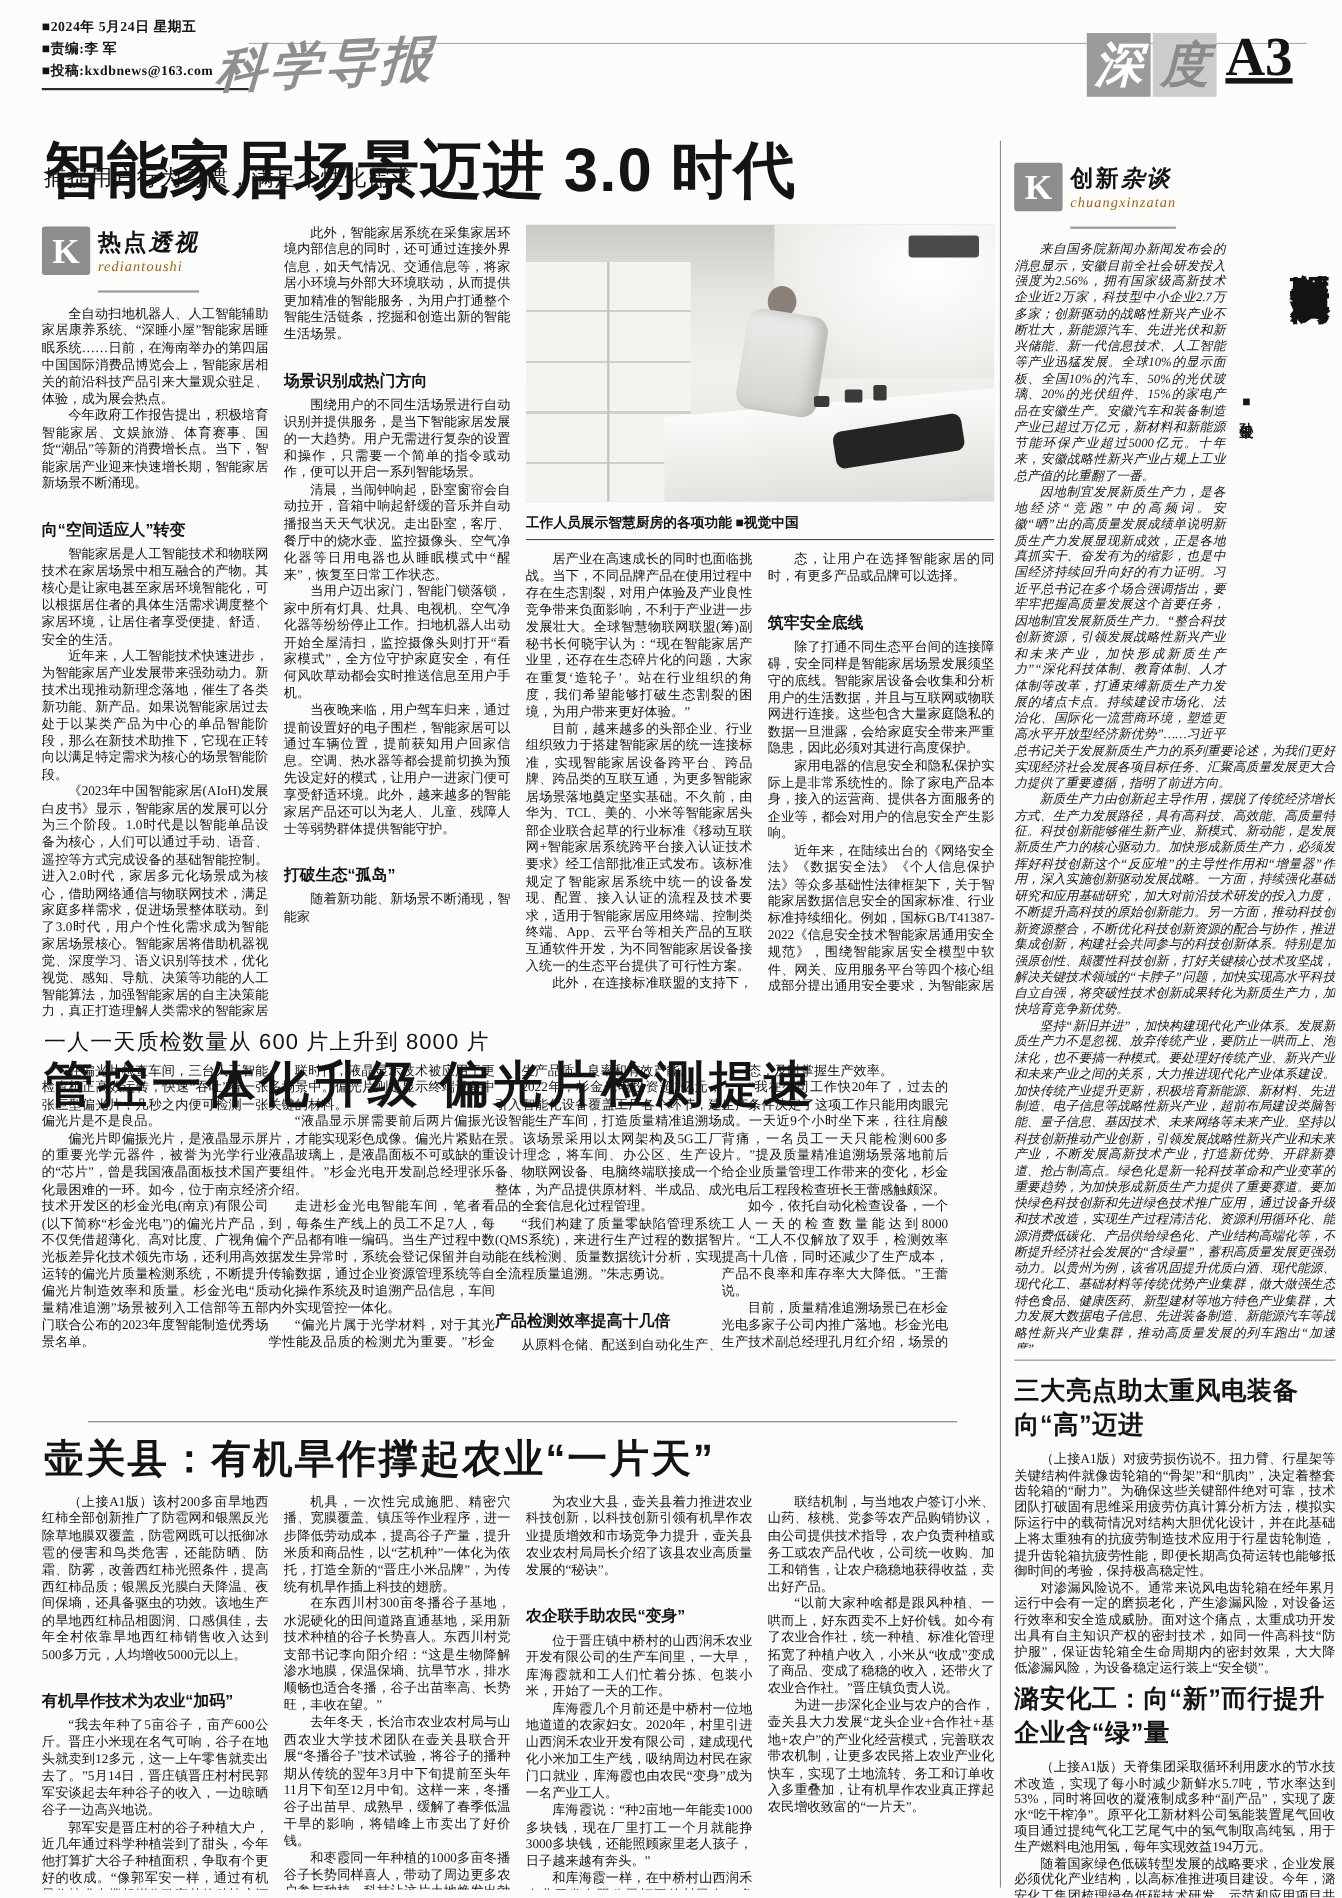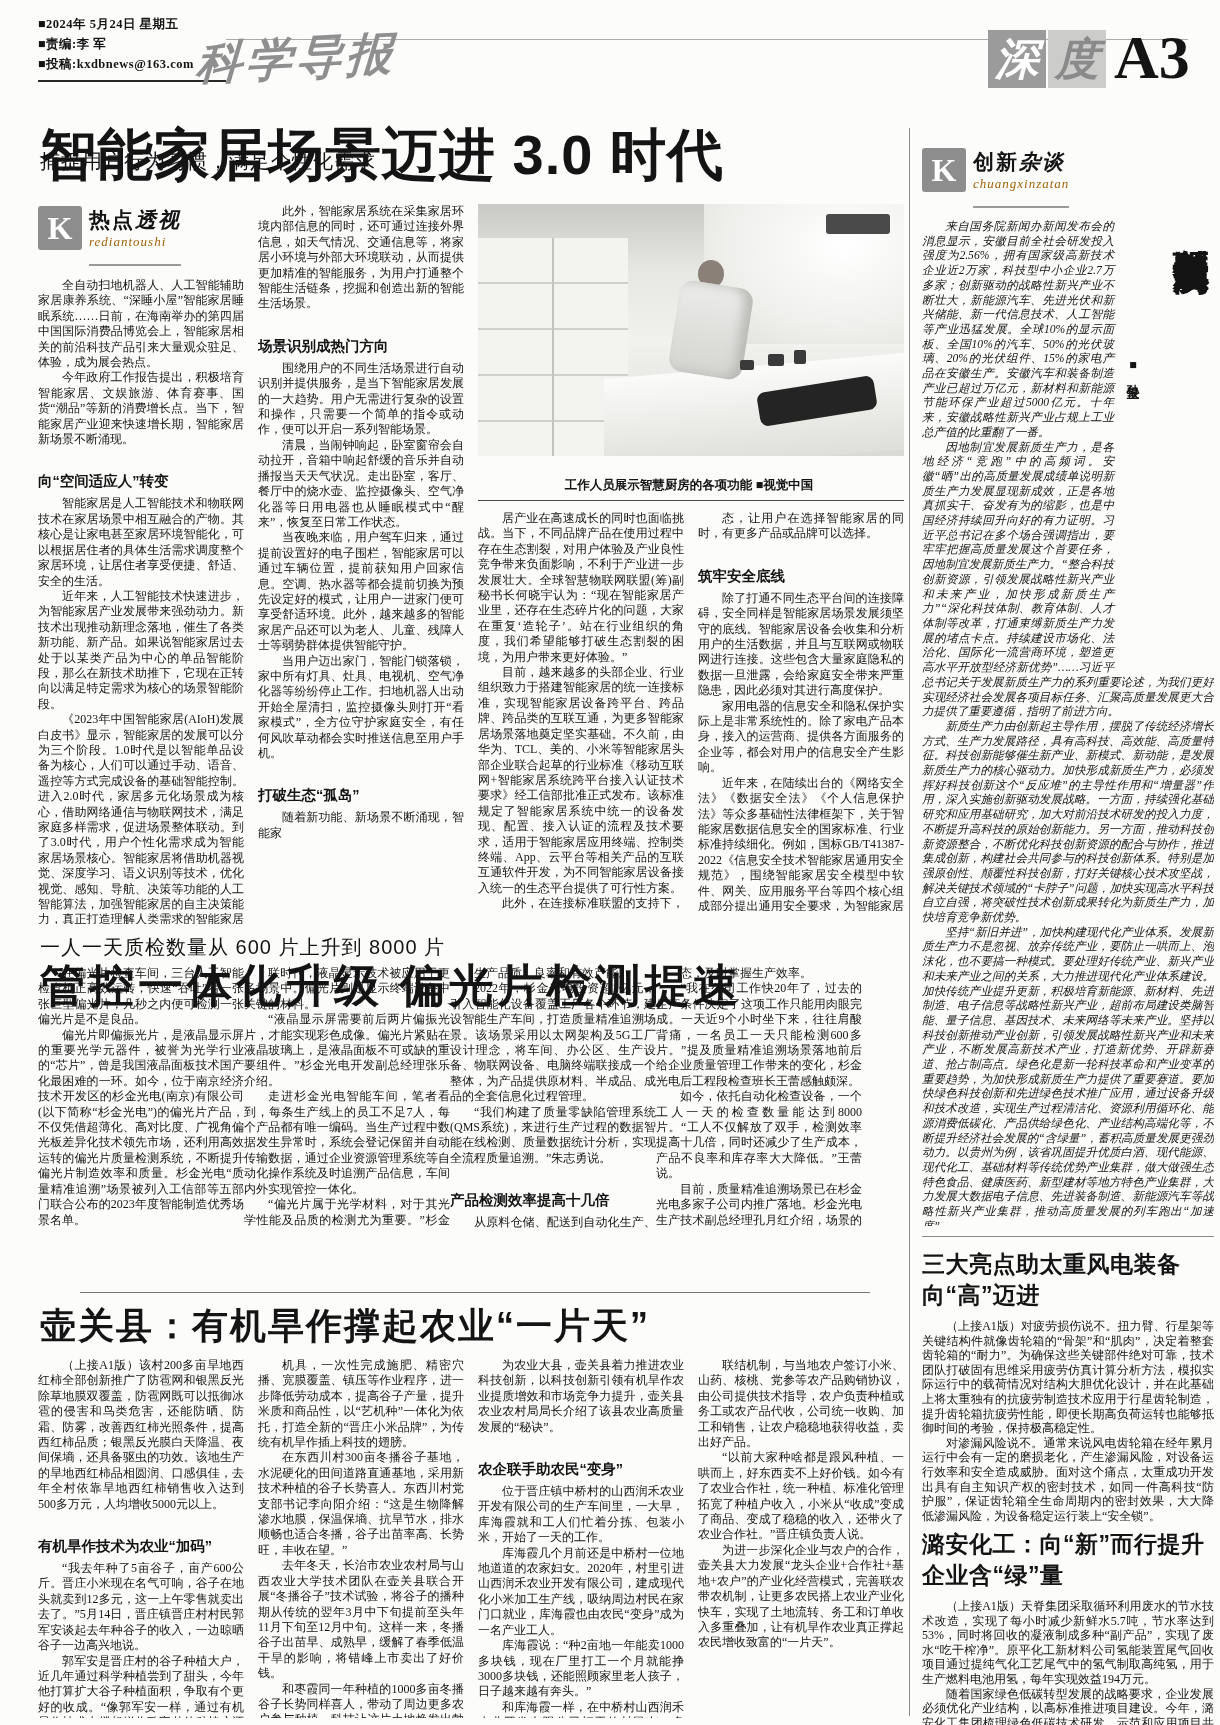--- a/index.html
+++ b/index.html
@@ -11,21 +11,21 @@
   
   .hdr-left{left:38px;top:14px;font-size:12.5px;font-weight:bold;line-height:20px;letter-spacing:.5px;font-family:Liberation Serif, serif;}
   .hdr-rule{left:38px;top:80px;width:188px;border-top:2px solid #2a2a2a;}
   .hdr-topline{left:226px;top:39px;width:962px;border-top:1.5px solid #aaa;}
   .masthead{left:196px;top:28px;font-size:46px;font-weight:bold;font-style:italic;color:#8f8f8f;
             transform:rotate(-3deg) skewX(-6deg);letter-spacing:4px;}
   .badge-box{width:58px;height:58px;display:flex;align-items:center;justify-content:center;
              font-size:44px;font-style:italic;font-weight:bold;}
   .badge1{left:988px;top:30px;background:#9b9b9b;color:#fff;}
   .badge2{left:1048px;top:30px;background:#cccccb;color:#8a8a8a;}
-  .a3{left:1114px;top:22px;font-size:62px;font-weight:bold;}
+  .a3{left:1114px;top:22px;font-size:50px;font-weight:bold;text-decoration:underline;}
 
   
   .bk-p{font-size:12px;line-height:15.4px;text-align:justify;text-indent:2em;margin:0;}
   .bk-h{font-family:"Liberation Sans","DejaVu Sans",sans-serif;font-weight:bold;font-size:14.5px;
         margin:25px 0 5px;text-indent:0;}
 
   
   .kicker1{left:40px;top:100px;font-size:20px;letter-spacing:1px;margin-top:48px;}
   .headline1{left:40px;top:118px;font-size:56px;font-weight:900;letter-spacing:1px;}
   .a1wrap{left:38px;top:204px;width:868px;height:720px;display:flex;gap:14px;overflow:hidden;}
@@ -56,22 +56,22 @@
   .ph-tablet{position:absolute;right:28px;bottom:38px;width:118px;height:34px;background:#242424;
              border-radius:8px;transform:rotate(-9deg);}
   .ph-head{position:absolute;left:220px;top:56px;width:26px;height:28px;border-radius:50%;background:#8b8077;}
   .ph-body{position:absolute;left:196px;top:80px;width:74px;height:92px;border-radius:14px;
            background:linear-gradient(180deg,#ececea,#d4d4d0);transform:rotate(9deg);
            box-shadow:inset -8px 0 12px #b9b9b5;}
   .ph-a1,.ph-a2,.ph-a3{position:absolute;background:#3a3a3a;border-radius:2px;}
   .ph-a1{left:290px;top:150px;width:16px;height:12px;}
   .ph-a2{left:316px;top:146px;width:12px;height:14px;}
   .ph-a3{left:262px;top:156px;width:14px;height:10px;}
-  .caption{text-align:center;font-size:12.5px;font-weight:bold;font-family:Liberation Sans, sans-serif;
-           padding:21px 4px 6px 0;border-bottom:1.5px solid #4a4a4a;}
+  .caption{text-align:left;font-size:12.5px;font-weight:bold;font-family:Liberation Serif, serif;
+           padding:11px 4px 6px 0;border-bottom:1.5px solid #4a4a4a;}
 
   
   .kicker2{left:40px;top:934px;font-size:20px;letter-spacing:1px;}
   .headline2{left:40px;top:956px;font-size:45px;font-weight:900;letter-spacing:4px;}
   .a2wrap{left:38px;top:966px;width:868px;height:262px;display:flex;overflow:hidden;}
   .a2col{width:206px;flex:none;overflow:hidden;}
 
   .mid-rule{left:80px;top:1292px;width:790px;border-top:1.5px solid #777;}
 
   
@@ -130,22 +130,22 @@
         <div class="bk-p">近年来，人工智能技术快速进步，为智能家居产业发展带来强劲动力。新技术出现推动新理念落地，催生了各类新功能、新产品。如果说智能家居过去处于以某类产品为中心的单品智能阶段，那么在新技术助推下，它现在正转向以满足特定需求为核心的场景智能阶段。</div>
         <div class="bk-p">《2023年中国智能家居(AIoH)发展白皮书》显示，智能家居的发展可以分为三个阶段。1.0时代是以智能单品设备为核心，人们可以通过手动、语音、遥控等方式完成设备的基础智能控制。进入2.0时代，家居多元化场景成为核心，借助网络通信与物联网技术，满足家庭多样需求，促进场景整体联动。到了3.0时代，用户个性化需求成为智能家居场景核心。智能家居将借助机器视觉、深度学习、语义识别等技术，优化视觉、感知、导航、决策等功能的人工智能算法，加强智能家居的自主决策能力，真正打造理解人类需求的智能家居环境。</div>
         <div class="bk-p">在3.0时代，借助人工智能，用户可以使用语音、手势等更多自然交互方式与智能家居产品展开“对话”。智能家居也可以利用深度学习技术，持续学习用户的行为习惯、场景需求，在不需要用户主动操作的情况下，提前识别用户需求，主动提供贴合用户需求的服务，从“人适应空间”向“空间适应人”转变。</div>
       </div>
   </div>
   <div class="a1col">
       <div class="bk-p">此外，智能家居系统在采集家居环境内部信息的同时，还可通过连接外界信息，如天气情况、交通信息等，将家居小环境与外部大环境联动，从而提供更加精准的智能服务，为用户打通整个智能生活链条，挖掘和创造出新的智能生活场景。</div>
       <div class="bk-h">场景识别成热门方向</div>
       <div class="bk-p">围绕用户的不同生活场景进行自动识别并提供服务，是当下智能家居发展的一大趋势。用户无需进行复杂的设置和操作，只需要一个简单的指令或动作，便可以开启一系列智能场景。</div>
       <div class="bk-p">清晨，当闹钟响起，卧室窗帘会自动拉开，音箱中响起舒缓的音乐并自动播报当天天气状况。走出卧室，客厅、餐厅中的烧水壶、监控摄像头、空气净化器等日用电器也从睡眠模式中“醒来”，恢复至日常工作状态。</div>
+      <div class="bk-p">当用户迈出家门，智能门锁落锁，家中所有灯具、灶具、电视机、空气净化器等纷纷停止工作。扫地机器人出动开始全屋清扫，监控摄像头则打开“看家模式”，全方位守护家庭安全，有任何风吹草动都会实时推送信息至用户手机。</div>
       <div class="bk-p">当夜晚来临，用户驾车归来，通过提前设置好的电子围栏，智能家居可以通过车辆位置，提前获知用户回家信息。空调、热水器等都会提前切换为预先设定好的模式，让用户一进家门便可享受舒适环境。此外，越来越多的智能家居产品还可以为老人、儿童、残障人士等弱势群体提供智能守护。</div>
-      <div class="bk-p">当用户迈出家门，智能门锁落锁，家中所有灯具、灶具、电视机、空气净化器等纷纷停止工作。扫地机器人出动开始全屋清扫，监控摄像头则打开“看家模式”，全方位守护家庭安全，有任何风吹草动都会实时推送信息至用户手机。</div>
       <div class="bk-h">打破生态“孤岛”</div>
       <div class="bk-p">随着新功能、新场景不断涌现，智能家</div>
     </div>
   <div class="a1right">
     <div class="photo">
       <div class="ph-wall"></div>
       <div class="ph-sign"></div>
       <div class="ph-cab"></div>
       <div class="ph-cab2"></div>
       <div class="ph-island"></div>

